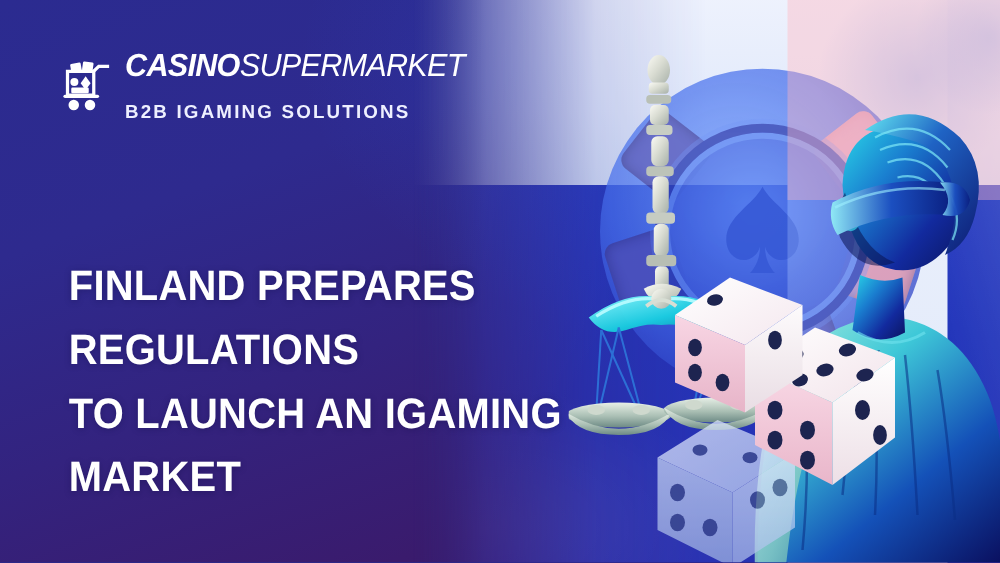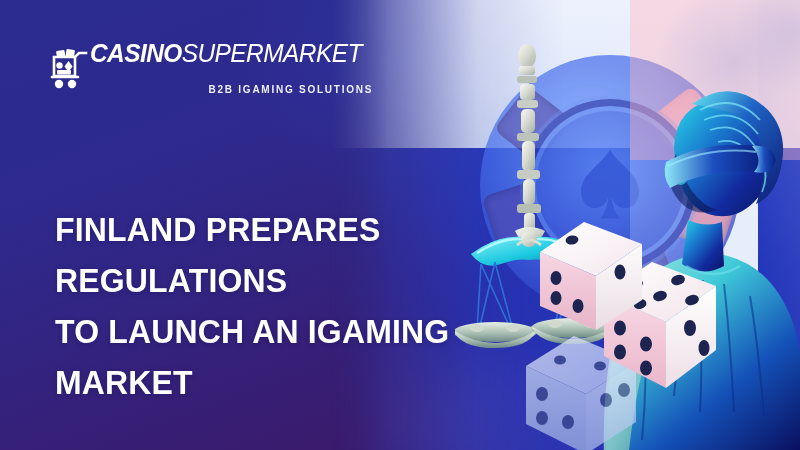--- a/index.html
+++ b/index.html
@@ -105,34 +105,34 @@
 
   
   .statue { position:absolute; left:600px; top:70px; width:230px; height:390px; }
 
   
   .die { position:absolute; }
 
   
   .logo {
     position:absolute; left:48px; top:40px;
-    display:flex; align-items:center; gap:0;
+    display:flex; align-items:center; gap:10px;
   }
   .logo-mark { width:42px; height:44px; flex:0 0 auto; }
   .logo-text { display:flex; flex-direction:column; }
   .logo-word {
     font-size:25.5px; line-height:26px; font-weight:700; font-style:italic;
     letter-spacing:-.6px; color:#fff; white-space:nowrap;
     transform:scaleX(.96); transform-origin:left center;
   }
   .logo-word .light { font-weight:400; }
   .logo-sub {
     margin-top:18px;
-    font-size:10px; line-height:11px; font-weight:600;
-    letter-spacing:1.75px; color:#eef0ff; text-align:right;
+    font-size:15px; line-height:11px; font-weight:600;
+    letter-spacing:1.75px; color:#eef0ff; 
     white-space:nowrap;
   }
 
   
   .headline {
     position:absolute; left:55px; top:183px;
     width:470px;
     margin-top:21px;
   }
   .headline .line {

